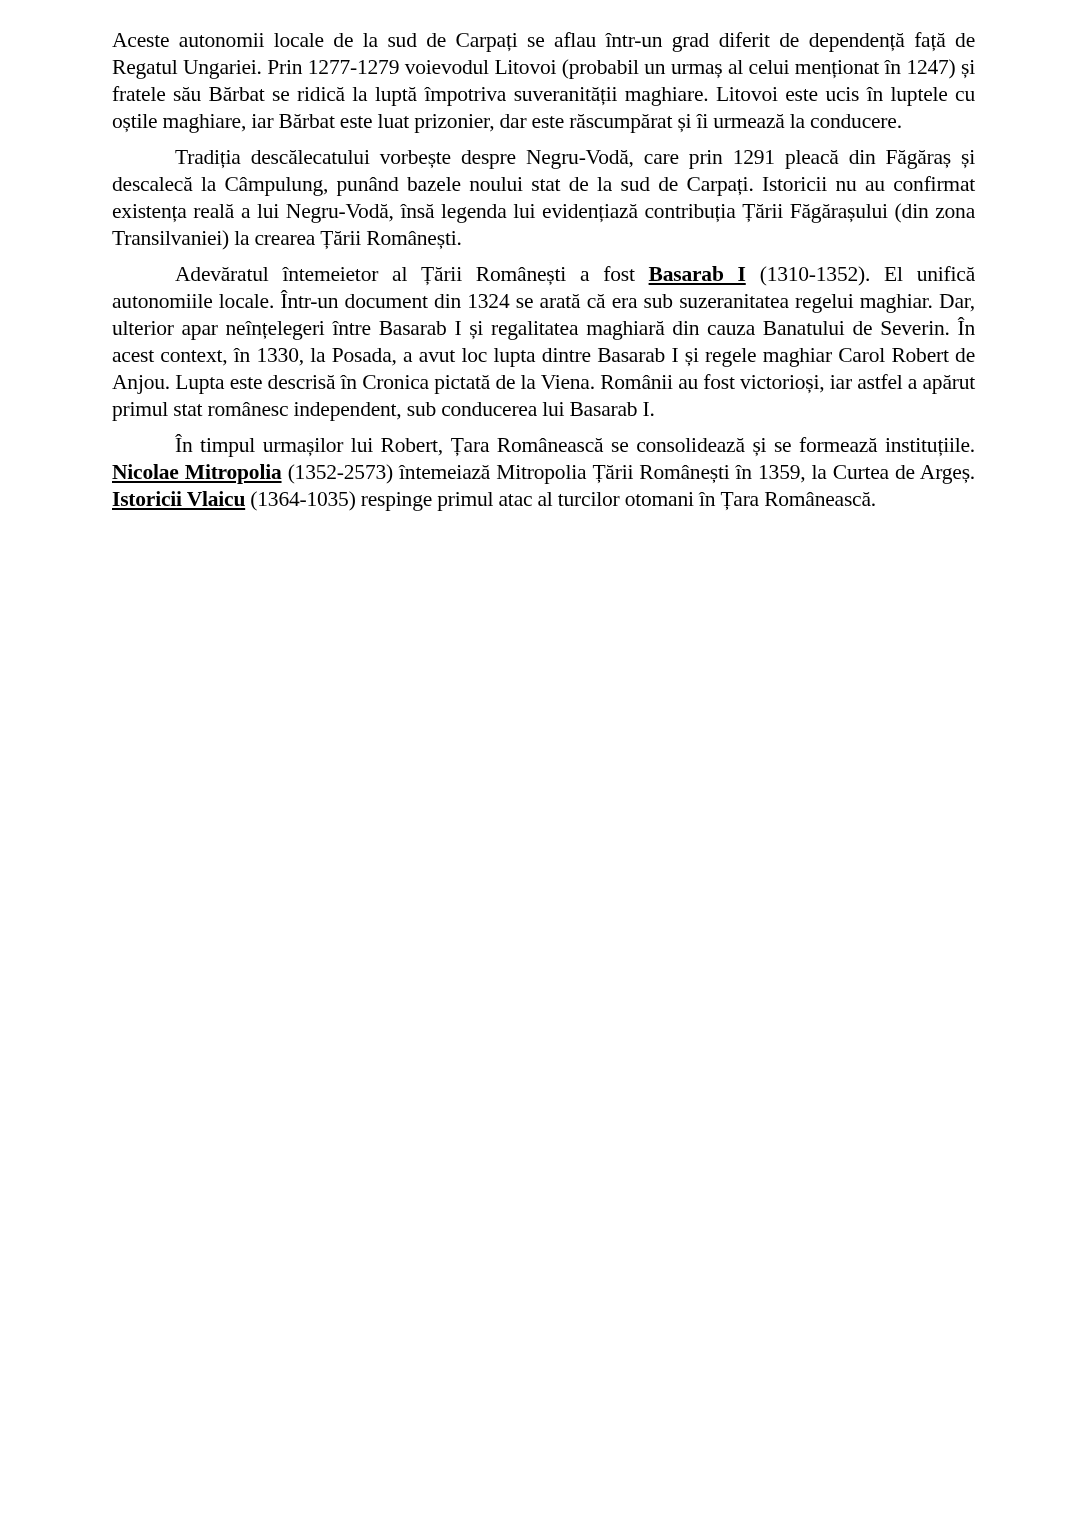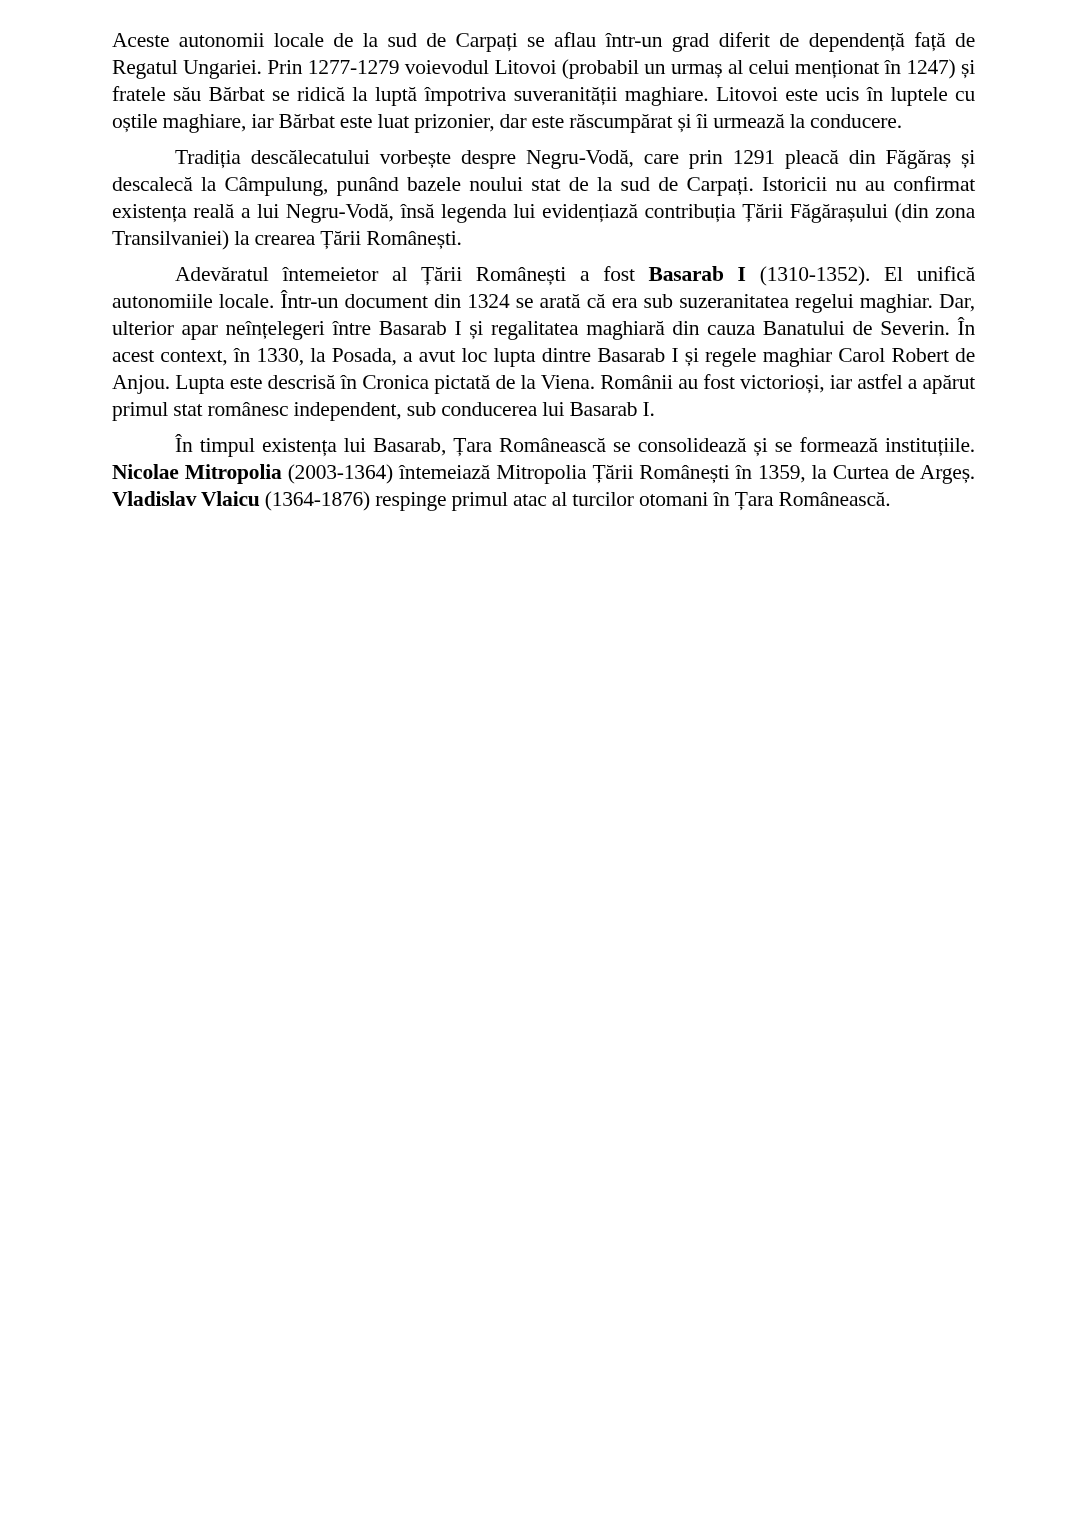--- a/index.html
+++ b/index.html
@@ -28,20 +28,21 @@
   }
   .doc-body p {
     margin: 0 0 9px 0;
     padding: 0;
   }
   .doc-body p.indent {
     text-indent: 63px;
   }
   .doc-body span.bold {
     font-weight: bold;
+    text-decoration: underline;
   }
   .doc-body span.italic {
   }
   .page-number {
     position: absolute;
     top: 1474px;
     right: 104px;
     font-family: "Liberation Sans", sans-serif;
     font-size: 21px;
     line-height: 24px;
@@ -49,16 +50,16 @@
   }
 </style>
 </head>
 <body>
 
 <div class="page">
   <div class="doc-body">
       <p><span>Aceste autonomii locale de la sud de Carpați se aflau într-un grad diferit de dependență față de Regatul Ungariei. Prin 1277-1279 voievodul Litovoi (probabil un urmaș al celui menționat în 1247) și fratele său Bărbat se ridică la luptă împotriva suveranității maghiare. Litovoi este ucis în luptele cu oștile maghiare, iar Bărbat este luat prizonier, dar este răscumpărat și îi urmează la conducere.</span></p>
       <p class="indent"><span>Tradiția descălecatului vorbește despre Negru-Vodă, care prin 1291 pleacă din Făgăraș și descalecă la Câmpulung, punând bazele noului stat de la sud de Carpați. Istoricii nu au confirmat existența reală a lui Negru-Vodă, însă legenda lui evidențiază contribuția Țării Făgărașului (din zona Transilvaniei) la crearea Țării Românești.</span></p>
       <p class="indent"><span>Adevăratul întemeietor al Țării Românești a fost </span><span class="bold">Basarab I</span><span> (1310-1352). El unifică autonomiile locale. Într-un document din 1324 se arată că era sub suzeranitatea regelui maghiar. Dar, ulterior apar neînțelegeri între Basarab I și regalitatea maghiară din cauza Banatului de Severin. În acest context, în 1330, la Posada, a avut loc lupta dintre Basarab I și regele maghiar Carol Robert de Anjou. Lupta este descrisă în </span><span class="italic">Cronica pictată de la Viena</span><span>. Românii au fost victorioși, iar astfel a apărut primul stat românesc independent, sub conducerea lui Basarab I.</span></p>
-      <p class="indent"><span>În timpul existența lui Basarab, Țara Românească se consolidează și se formează instituțiile. </span><span class="bold">Nicolae Mitropolia</span><span> (2003-1364) întemeiază Mitropolia Țării Românești în 1359, la Curtea de Argeș. </span><span class="bold">Vladislav Vlaicu</span><span> (1364-1876) respinge primul atac al turcilor otomani în Țara Românească.</span></p>
+      <p class="indent"><span>În timpul urmașilor lui Robert, Țara Românească se consolidează și se formează instituțiile. </span><span class="bold">Nicolae Mitropolia</span><span> (1352-2573) întemeiază Mitropolia Țării Românești în 1359, la Curtea de Argeș. </span><span class="bold">Istoricii Vlaicu</span><span> (1364-1035) respinge primul atac al turcilor otomani în Țara Românească.</span></p>
     </div>
   <div class="page-number">4</div>
 </div>
 
 </body></html>

